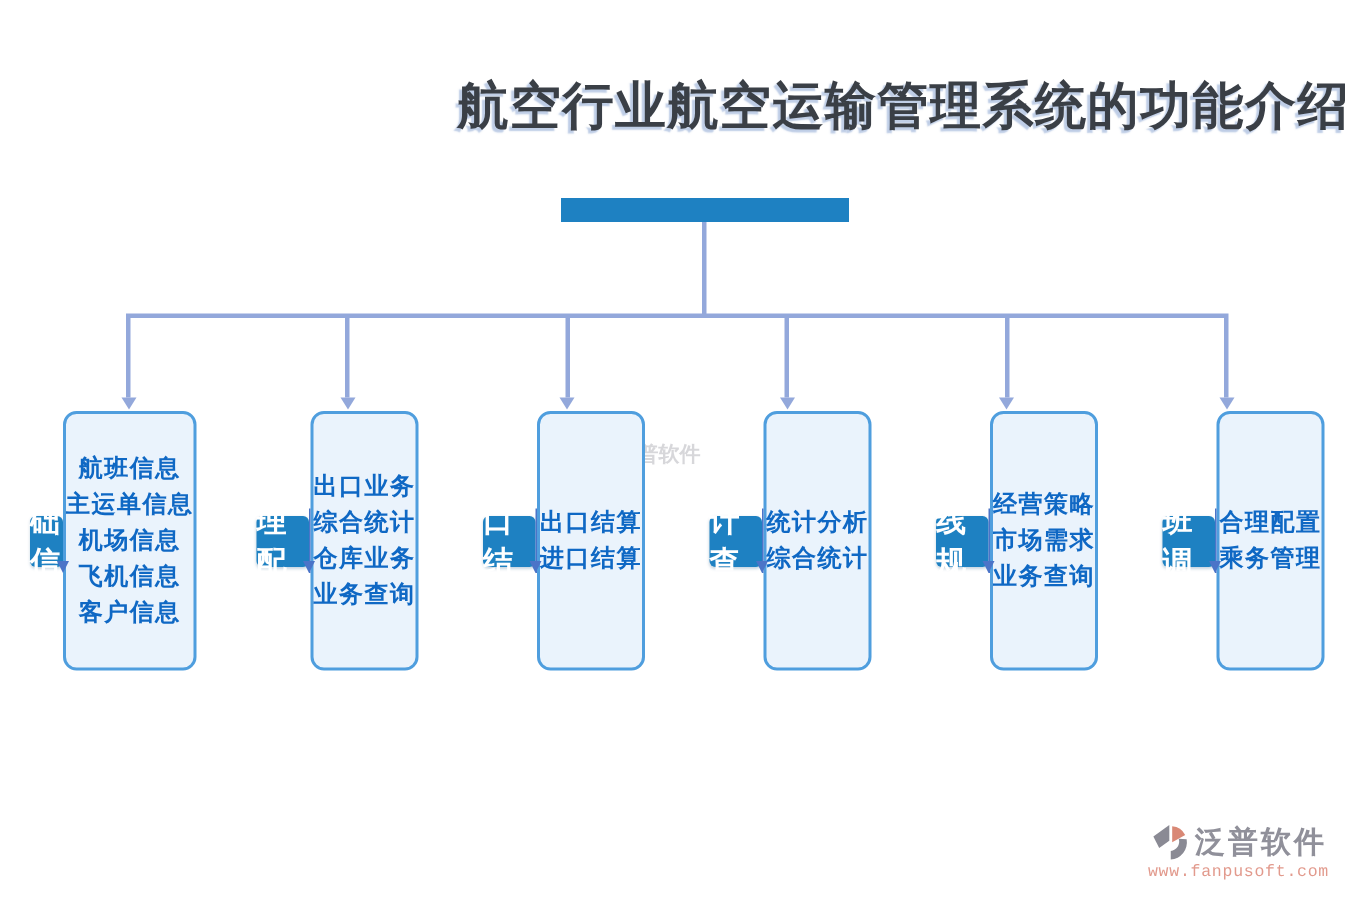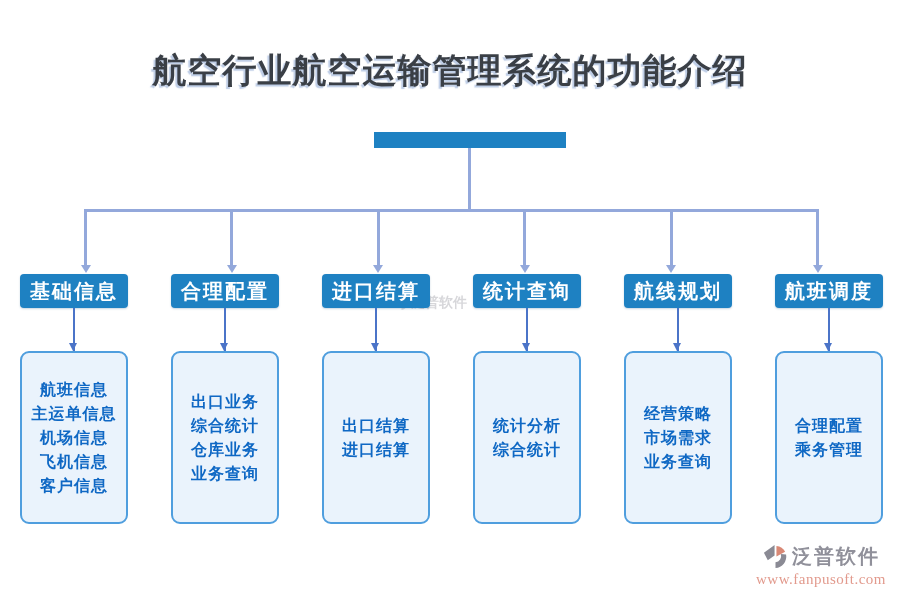--- a/index.html
+++ b/index.html
@@ -18,21 +18,21 @@
   .page{
     position:relative;
     width:900px;height:600px;
     background:#ffffff;
     overflow:hidden;
     font-family:"Liberation Serif", serif;
   }
   
   .title{
     position:absolute;top:48px;left:0;right:0;
-    text-align:center;
+    text-align:right;
     font-size:34px;font-weight:bold;
     letter-spacing:1px;
     color:var(--title-color);
     text-shadow:-2px 2px 1px rgba(125,155,205,.50);
   }
   
   .topbar{
     position:absolute;left:374px;top:132px;
     width:192px;height:16px;
     background:var(--node-fill);
@@ -60,21 +60,21 @@
   .b1{left:84px;} .b2{left:230px;} .b3{left:376.5px;}
   .b4{left:523px;} .b5{left:669.5px;} .b6{left:816px;}
   
   .columns{
     position:absolute;top:274px;left:20px;
     width:863px;
     display:flex;justify-content:space-between;
   }
   .column{
     width:108px;
-    display:flex;flex-direction:column;align-items:center;
+    display:flex;flex-direction:row;align-items:center;
   }
   .header-box{
     width:100%;height:34px;
     background:var(--node-fill);
     border-radius:4px;
     color:#ffffff;font-weight:bold;font-size:20px;
     letter-spacing:2px;
     display:flex;align-items:center;justify-content:center;
     box-shadow:0 1px 2px rgba(30,90,140,.25);
   }
@@ -112,22 +112,22 @@
     position:absolute;right:14px;bottom:12px;
     display:flex;flex-direction:column;align-items:center;
   }
   .brand-row{display:flex;align-items:center;gap:3px;}
   .brand-name{
     color:var(--brand-gray);
     font-size:20px;font-weight:bold;letter-spacing:2px;
   }
   .brand-url{
     color:var(--brand-salmon);
-    font-size:15px;letter-spacing:.5px;
-    font-family:Liberation Serif, serif;
+    font-size:11px;letter-spacing:.5px;
+    font-family:Liberation Mono, monospace;
     margin-top:1px;
   }
   .logo-icon{display:block;}
 </style>
 </head>
 <body>
 
 <div class="page">
 
   <div class="title">航空行业航空运输管理系统的功能介绍</div>

